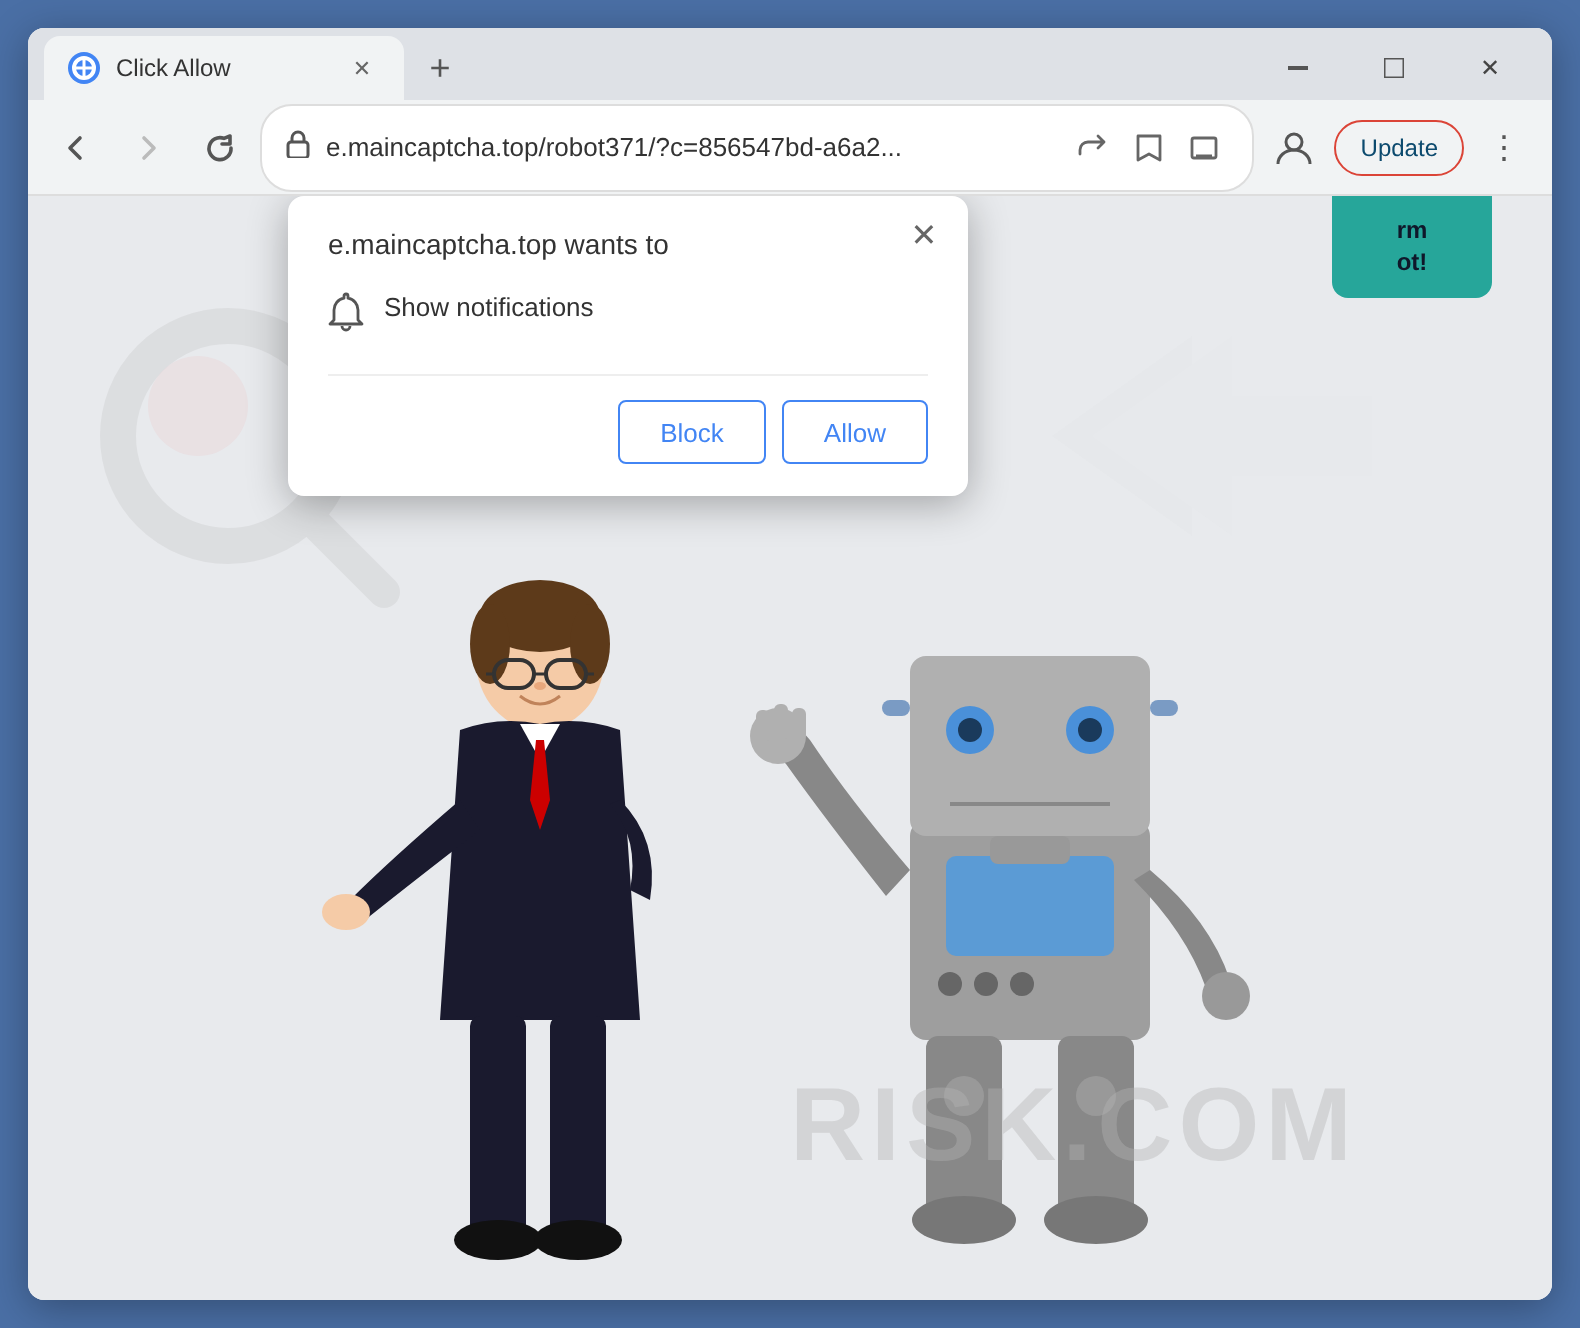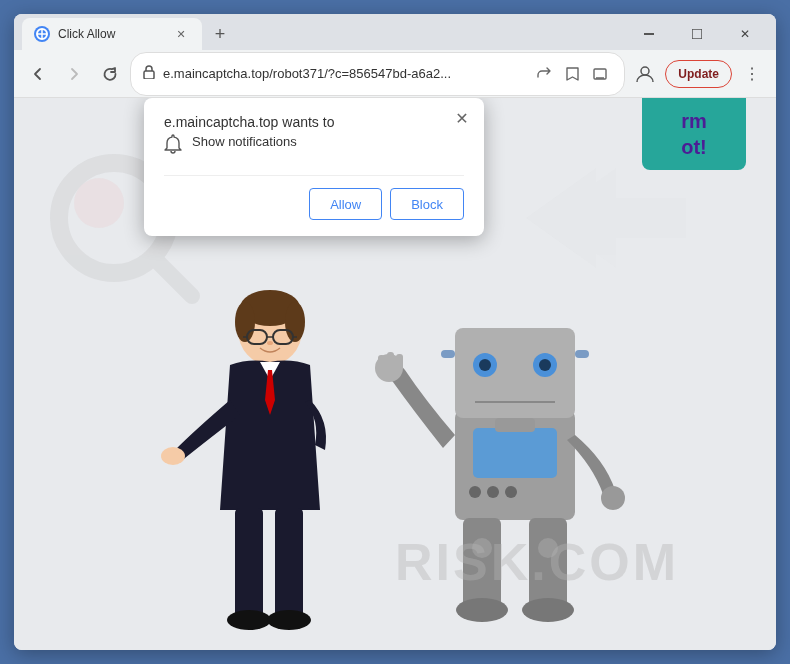--- a/index.html
+++ b/index.html
@@ -202,23 +202,23 @@
       color: #555;
       background: transparent;
       border: none;
     }
 
     .update-btn {
       height: 28px;
       padding: 0 12px;
       border: 1.5px solid #db4437;
       border-radius: 14px;
-      color: #7f1d1d;
+      color: #0c4a6e;
       font-size: 12px;
-      font-weight: 700;
+      font-weight: 400;
       cursor: pointer;
       background: transparent;
       display: flex;
       align-items: center;
     }
 
     .menu-btn {
       width: 32px;
       height: 32px;
       border-radius: 50%;
@@ -249,26 +249,26 @@
       height: 160px;
       opacity: 0.25;
     }
 
     
     .captcha-btn {
       position: absolute;
       top: 0;
       right: 30px;
       background: #26a69a;
-      color: #4c1d95;
+      color: #0f172a;
       padding: 10px 16px;
-      font-size: 20px;
+      font-size: 12px;
       font-weight: bold;
       border-radius: 0 0 8px 8px;
-      width: 104px;
+      width: 80px;
       text-align: center;
       line-height: 1.3;
     }
 
     
     .notification-popup {
       position: absolute;
       top: 0;
       left: 130px;
       background: white;
@@ -290,21 +290,21 @@
       height: 24px;
       display: flex;
       align-items: center;
       justify-content: center;
       border-radius: 50%;
     }
 
     .popup-title {
       font-size: 14px;
       color: #333;
-      margin-bottom: 4px;
+      margin-bottom: 16px;
       padding-right: 24px;
     }
 
     .popup-row {
       display: flex;
       align-items: flex-start;
       gap: 10px;
       margin-bottom: 16px;
     }
 
@@ -466,22 +466,22 @@
         <span class="bell-icon">
           <svg width="18" height="20" viewBox="0 0 18 20">
             <path d="M9 1a1 1 0 0 1 1 1v1.1A6 6 0 0 1 15 9v5l2 2H1l2-2V9A6 6 0 0 1 8 3.1V2a1 1 0 0 1 1-1z" stroke="#555" stroke-width="1.4" fill="none" stroke-linecap="round" stroke-linejoin="round"></path>
             <path d="M7 17a2 2 0 0 0 4 0" stroke="#555" stroke-width="1.4" fill="none"></path>
           </svg>
         </span>
         <span class="popup-row-text">Show notifications</span>
       </div>
       <div class="popup-divider"></div>
       <div class="popup-actions">
+        <button class="popup-btn">Block</button>
         <button class="popup-btn">Allow</button>
-        <button class="popup-btn">Block</button>
       </div>
     </div>
 
     <svg style="position:absolute;bottom:0;left:50%;transform:translateX(-50%);width:560px;height:380px;" viewBox="0 0 560 380">
 
       <ellipse cx="155" cy="60" rx="32" ry="35" fill="#f5cba7"></ellipse>
 
       <ellipse cx="155" cy="38" rx="30" ry="18" fill="#5d3a1a"></ellipse>
       <ellipse cx="130" cy="52" rx="10" ry="20" fill="#5d3a1a"></ellipse>
       <ellipse cx="180" cy="52" rx="10" ry="20" fill="#5d3a1a"></ellipse>

